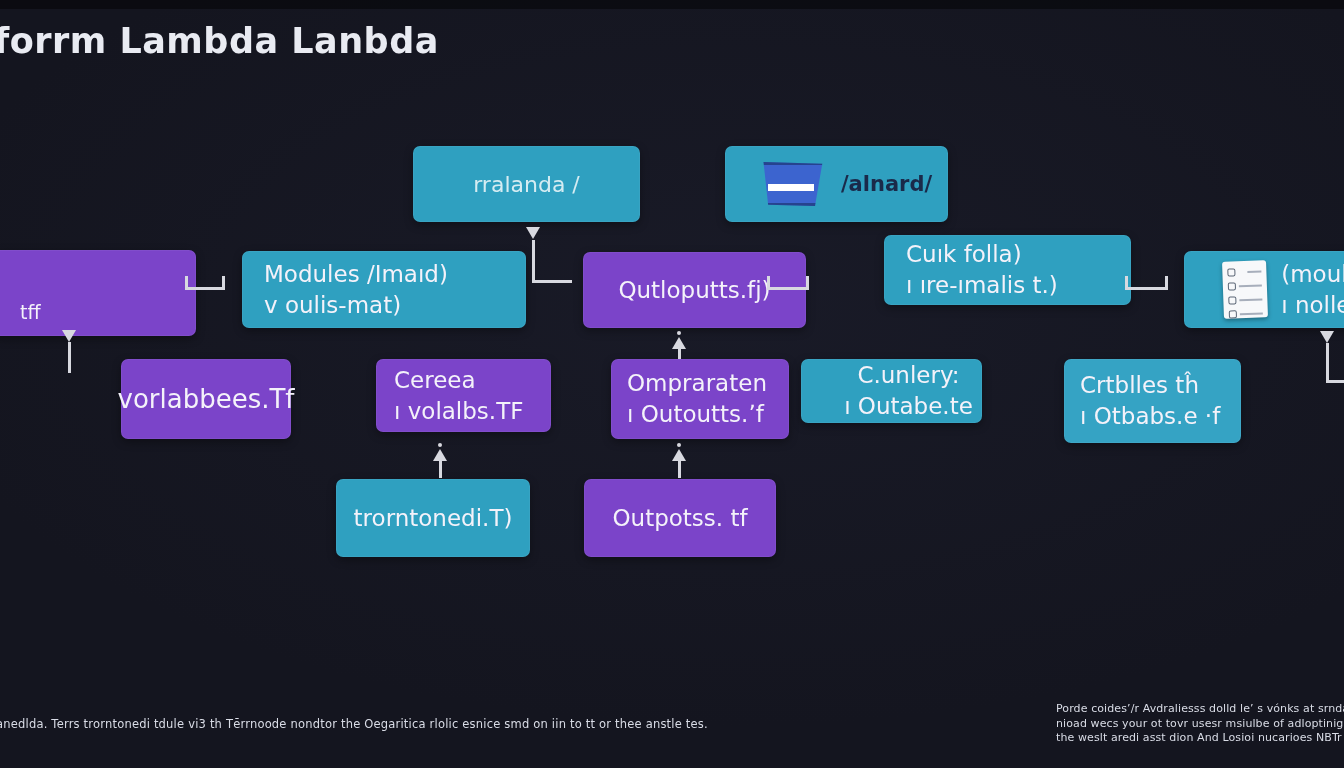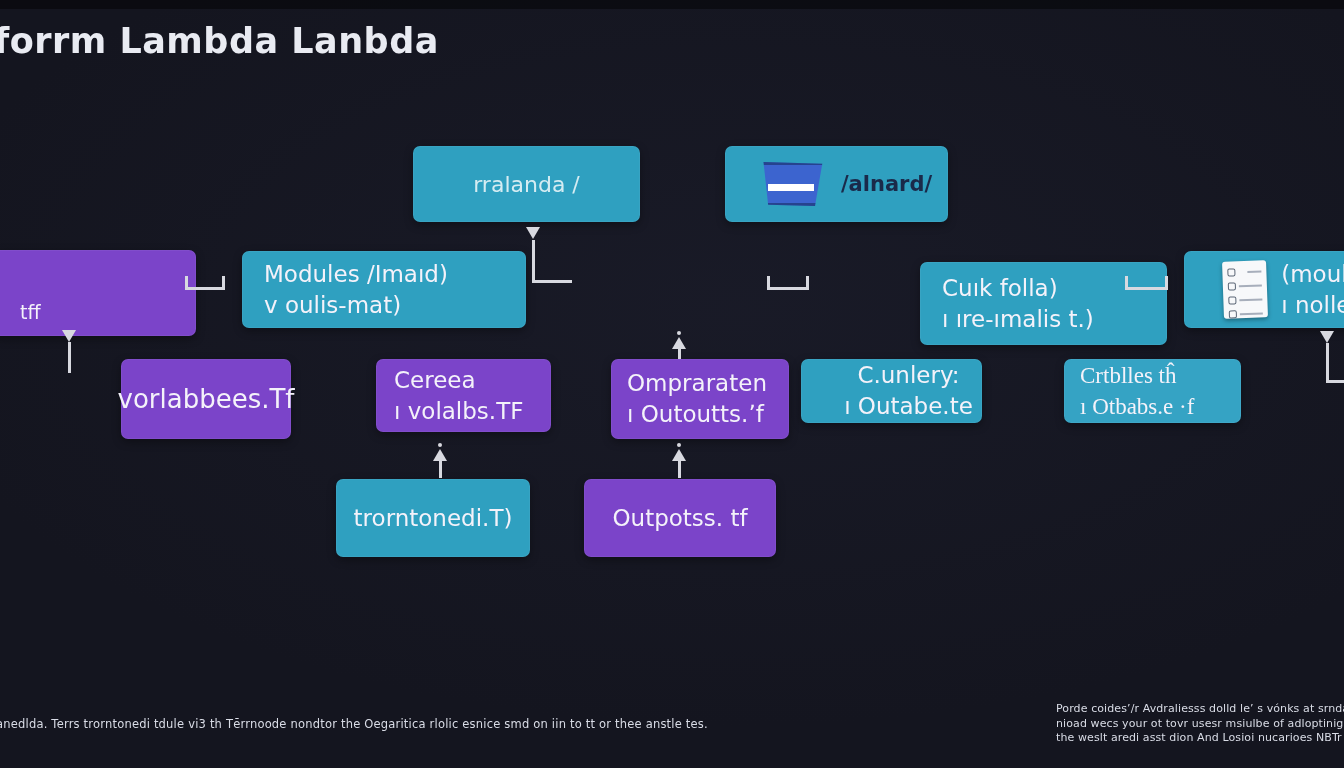--- a/index.html
+++ b/index.html
@@ -34,28 +34,28 @@
 
   
   #n-top1{left:413px;top:146px;width:227px;height:76px;}
   #n-top1 .line{color:var(--paletext);font-size:22px;}
   #n-top2{left:725px;top:146px;width:205px;height:76px;padding-left:18px;gap:16px;}
   #n-top2 .line{color:var(--darktext);font-size:21px;font-weight:600;}
   #n-tf{left:-8px;top:250px;width:176px;height:78px;justify-content:flex-end;align-items:flex-start;padding:0 0 8px 28px;}
   #n-tf .line{font-size:19px;}
   #n-modules{left:242px;top:251px;width:262px;height:77px;justify-content:center;}
   #n-outputs{left:583px;top:252px;width:223px;height:76px;}
-  #n-quik{left:884px;top:262px;width:225px;height:83px;margin-left:36px;}
+  #n-quik{left:884px;top:235px;width:225px;height:70px;}
   #n-moula{left:1184px;top:251px;width:185px;height:77px;padding-left:16px;gap:14px;}
   #n-variables{left:121px;top:359px;width:170px;height:80px;}
   #n-variables .line{font-size:26px;}
   #n-cereea{left:376px;top:359px;width:157px;height:73px;padding-left:18px;}
   #n-ompr{left:591px;top:359px;width:162px;height:80px;padding-left:16px;margin-left:20px;}
   #n-cunlery{left:801px;top:359px;width:147px;height:64px;padding-left:34px;align-items:center;}
-  #n-crtblles{left:1064px;top:359px;width:161px;height:64px;padding-left:16px;background:#35a3c4;font-family:Liberation Serif, serif;}
+  #n-crtblles{left:1064px;top:359px;width:161px;height:84px;padding-left:16px;background:#35a3c4;}
   #n-vrira{left:336px;top:479px;width:194px;height:78px;}
   #n-outpotss{left:584px;top:479px;width:192px;height:78px;}
 
   
   .cline{position:absolute;background:var(--line);}
   .v{width:3px;} .h{height:3px;}
   .bracket{position:absolute;border:3px solid var(--line);border-top:none;background:transparent;}
   .arr{position:absolute;width:0;height:0;}
   .arr-down{border-left:7px solid transparent;border-right:7px solid transparent;border-top:12px solid var(--line);}
   .arr-up{border-left:7px solid transparent;border-right:7px solid transparent;border-bottom:12px solid var(--line);}
@@ -99,20 +99,23 @@
     <span class="line">/alnard/</span>
   </div>
 
   <div class="box purple" id="n-tf">
     <span class="line">tff</span>
   </div>
   <div class="box teal leftpad" id="n-modules">
     <span class="line">Modules /Imaıd)</span>
     <span class="line">v oulis-mat)</span>
   </div>
+  <div class="box purple center" id="n-outputs">
+    <span class="line">Qutloputts.fj)</span>
+  </div>
   <div class="box teal leftpad" id="n-quik">
     <span class="line">Cuık folla)</span>
     <span class="line">ı ıre-ımalis t.)</span>
   </div>
   <div class="box teal row" id="n-moula">
     <span class="docicon">
       <span class="docrow short">
           <span class="glyph"></span>
           <span class="bar"></span>
         </span>

